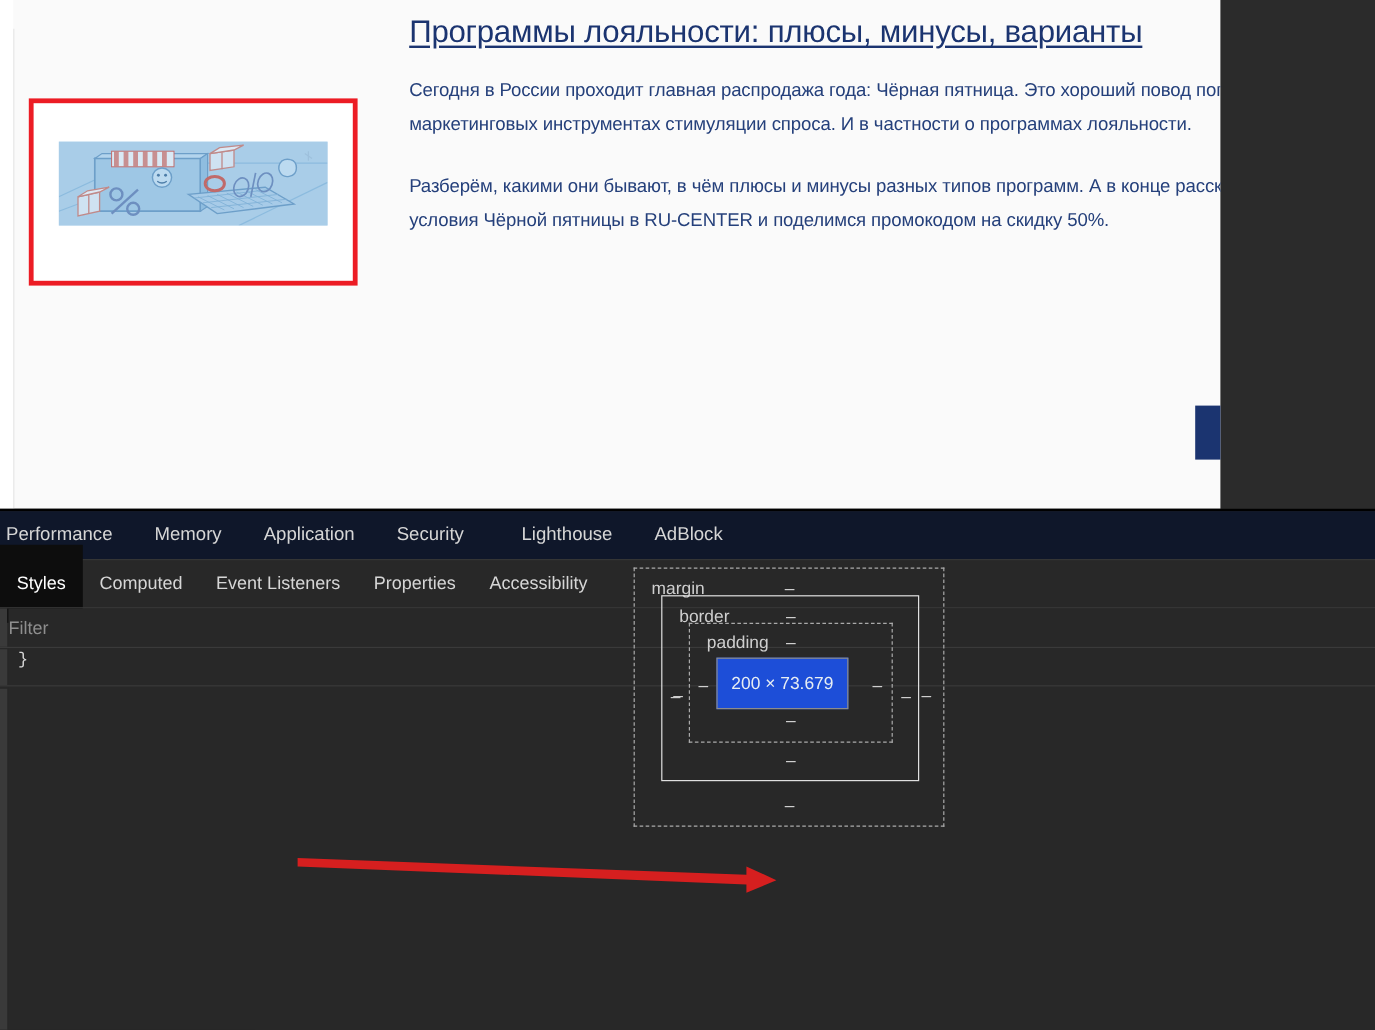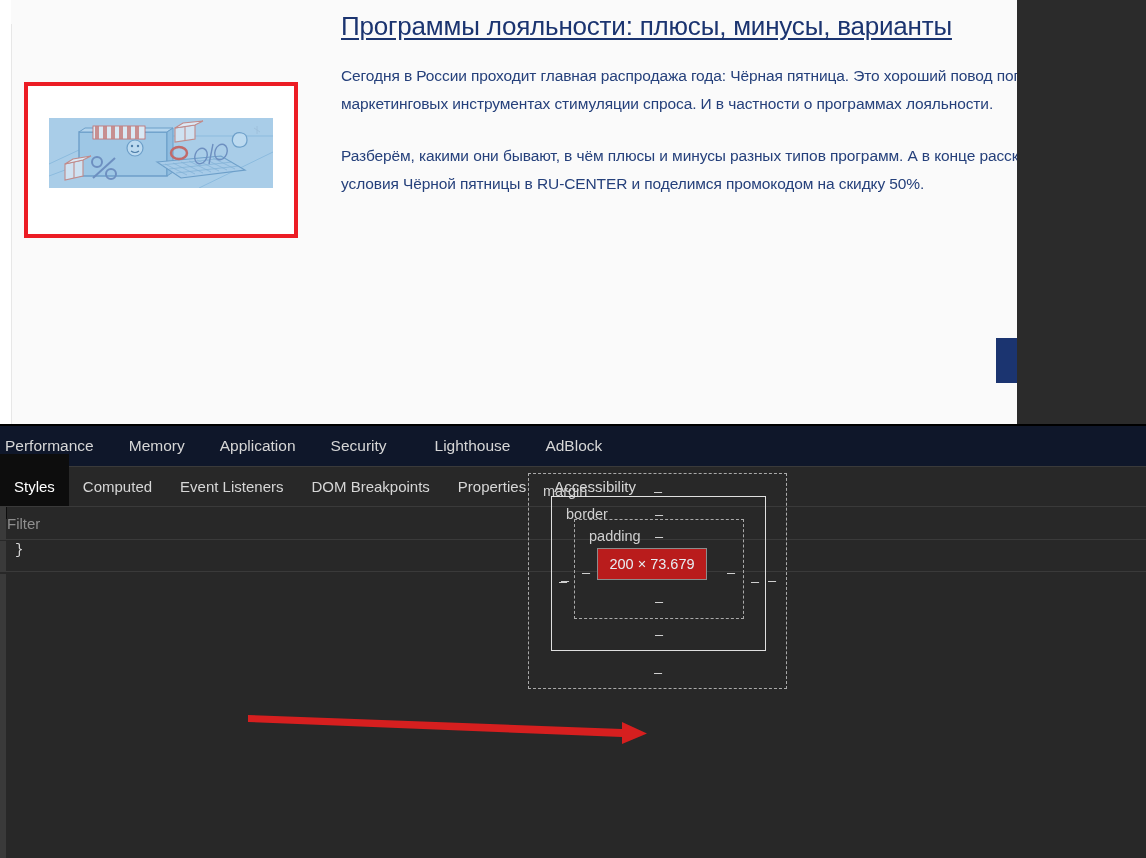--- a/index.html
+++ b/index.html
@@ -284,22 +284,22 @@
     left: 22px;
     top: 22px;
     width: 170px;
     height: 100px;
     border: 1px dashed #aaaaaa;
   }
   #bm-content {
     left: 22px;
     top: 28px;
     width: 110px;
-    height: 32px;
-    background: #b91c1c;
+    height: 43px;
+    background: #1d4ed8;
     border: 1px solid #8c8c8c;
     display: flex;
     align-items: center;
     justify-content: center;
     color: #e8eef3;
     font-size: 14.5px;
     font-family: "Liberation Sans", sans-serif;
   }
   .bm-label {
     position: absolute;
@@ -455,21 +455,20 @@
     <div class="panel-tab">Security</div>
     <div class="panel-tab">Lighthouse</div>
     <div class="panel-tab">AdBlock</div>
   </div>
   <div id="panel-tabs-underline"></div>
 
   <div id="sidebar-tabs">
     <div class="side-tab active">Styles</div>
     <div class="side-tab">Computed</div>
     <div class="side-tab">Event Listeners</div>
-    <div class="side-tab">DOM Breakpoints</div>
     <div class="side-tab">Properties</div>
     <div class="side-tab">Accessibility</div>
   </div>
   <div id="sidebar-tabs-underline"></div>
 
   <div class="splitter" id="splitter-a"></div>
   <div class="splitter" id="splitter-b"></div>
   <div class="splitter" id="splitter-c"></div>
 
   <div id="filter-bar">

